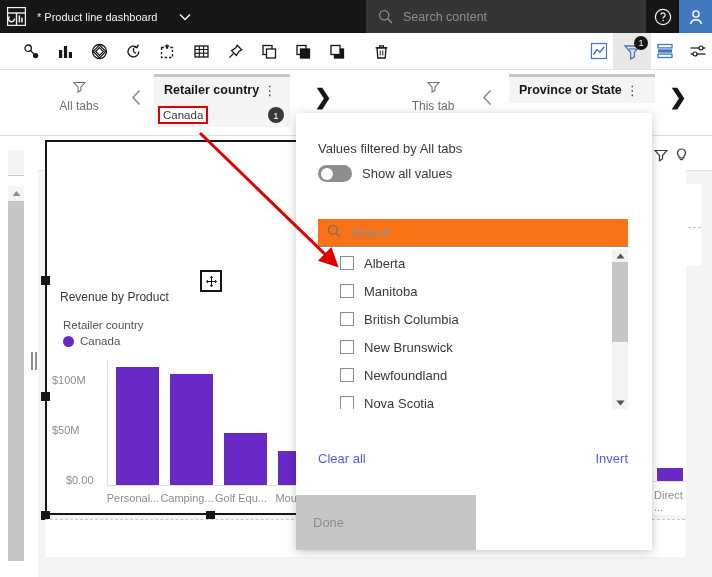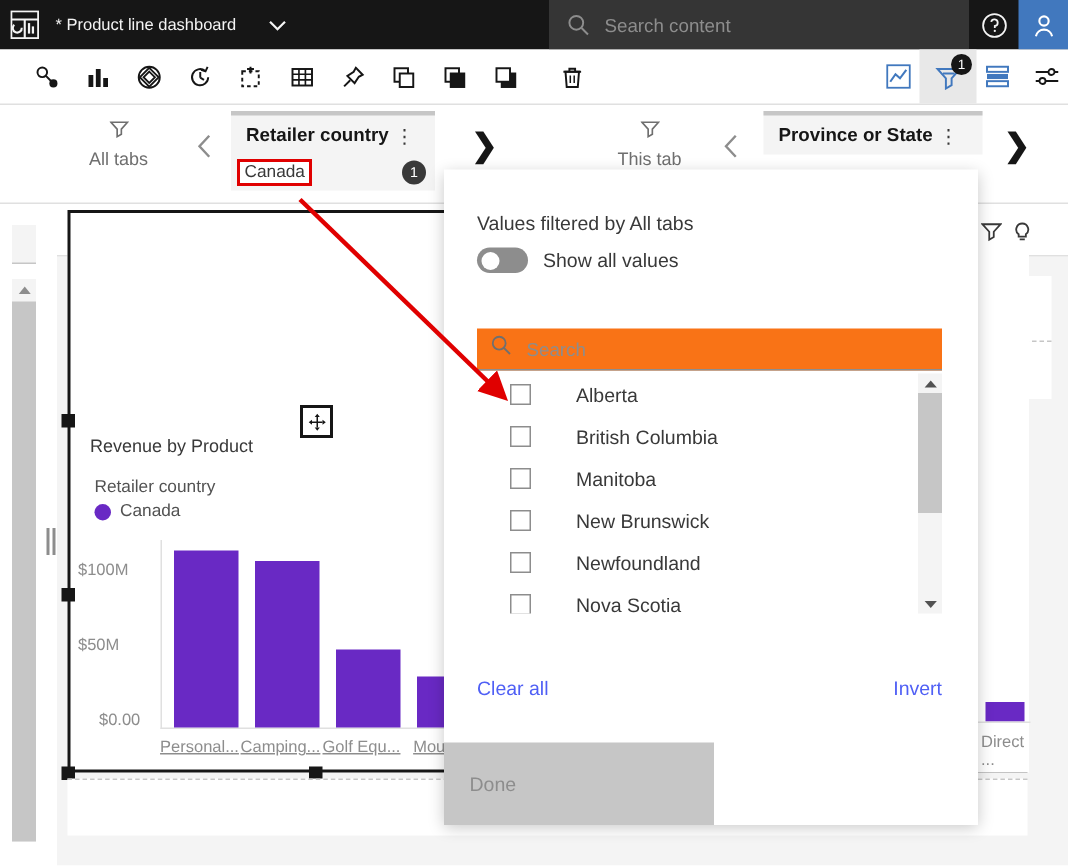--- a/index.html
+++ b/index.html
@@ -189,21 +189,21 @@
   .legend-lbl { font-size: 11.5px; color: #525252; }
 
   .plot { position: absolute; left: 52px; top: 360px; width: 600px; height: 155px; }
   .ytick {
     position: absolute; right: 0; font-size: 11px; color: #8d8d8d; text-align: left; white-space: nowrap;
   }
   .yaxis-line { position: absolute; left: 0; bottom: 0; width: 1px; height: 100%; background: #e0e0e0; }
   .xaxis-line { position: absolute; left: 0; bottom: 0; width: 100%; height: 1px; background: #e0e0e0; }
   .bar { position: absolute; bottom: 1px; background: #6929c4; }
   .xtick {
-    position: absolute; font-size: 11px; color: #8d8d8d; text-align: center; white-space: nowrap; text-decoration: underline;
+    position: absolute; font-size: 11px; color: #8d8d8d; text-align: center; white-space: nowrap;
   }
 
   .right-panel {
     position: absolute; left: 650px; top: 140px; width: 36px; height: 375px;
     background: #ffffff; border-left: 1px solid #e0e0e0;
   }
   .rp-icons { position: absolute; left: 3px; top: 8px; display: flex; gap: 7px; }
   .rp-bar { position: absolute; left: 6px; top: 328px; width: 26px; height: 13px; background: #6929c4; }
   .rp-axis { position: absolute; left: 0px; top: 341px; width: 36px; height: 1px; background: #e0e0e0; }
   .rp-lbl { position: absolute; left: 3px; top: 349px; font-size: 11px; color: #8d8d8d; }
@@ -240,21 +240,21 @@
     background: transparent; border: 0; outline: none; font-size: 12.5px;
     color: #393939; font-family: "Liberation Sans", sans-serif; width: 250px;
   }
   .fsearch::placeholder { color: #8d8d8d; }
 
   .list-wrap {
     position: absolute; left: 22px; top: 136px; width: 310px; height: 160px;
     overflow: hidden;
   }
   .opt {
-    height: 28px; display: flex; align-items: center; gap: 30px; padding-left: 22px; text-align: right;
+    height: 28px; display: flex; align-items: center; gap: 10px; padding-left: 22px; text-align: right;
   }
   .cbox { width: 14px; height: 14px; border: 1px solid #8d8d8d; background: #fff; flex:0 0 14px; }
   .opt-lbl { font-size: 13px; color: #393939; }
 
   .list-scroll { position: absolute; left: 316px; top: 136px; width: 16px; height: 160px; background: #f4f4f4; }
   .ls-up { position: absolute; left: 0; top: 0; width: 16px; height: 13px; display:flex;align-items:center;justify-content:center;}
   .ls-dn { position: absolute; left: 0; bottom: 0; width: 16px; height: 13px; display:flex;align-items:center;justify-content:center;}
   .ls-thumb { position: absolute; left: 0; top: 13px; width: 16px; height: 80px; background: #c6c6c6; }
 
   .links-row {
@@ -642,25 +642,25 @@
       <input class="fsearch" value="" placeholder="Search" style="">
     </div>
 
     <div class="list-wrap">
       <div class="opt">
         <span class="cbox"></span>
         <span class="opt-lbl">Alberta</span>
       </div>
       <div class="opt">
         <span class="cbox"></span>
-        <span class="opt-lbl">British Columbia</span>
+        <span class="opt-lbl">Manitoba</span>
       </div>
       <div class="opt">
         <span class="cbox"></span>
-        <span class="opt-lbl">Manitoba</span>
+        <span class="opt-lbl">British Columbia</span>
       </div>
       <div class="opt">
         <span class="cbox"></span>
         <span class="opt-lbl">New Brunswick</span>
       </div>
       <div class="opt">
         <span class="cbox"></span>
         <span class="opt-lbl">Newfoundland</span>
       </div>
       <div class="opt">

